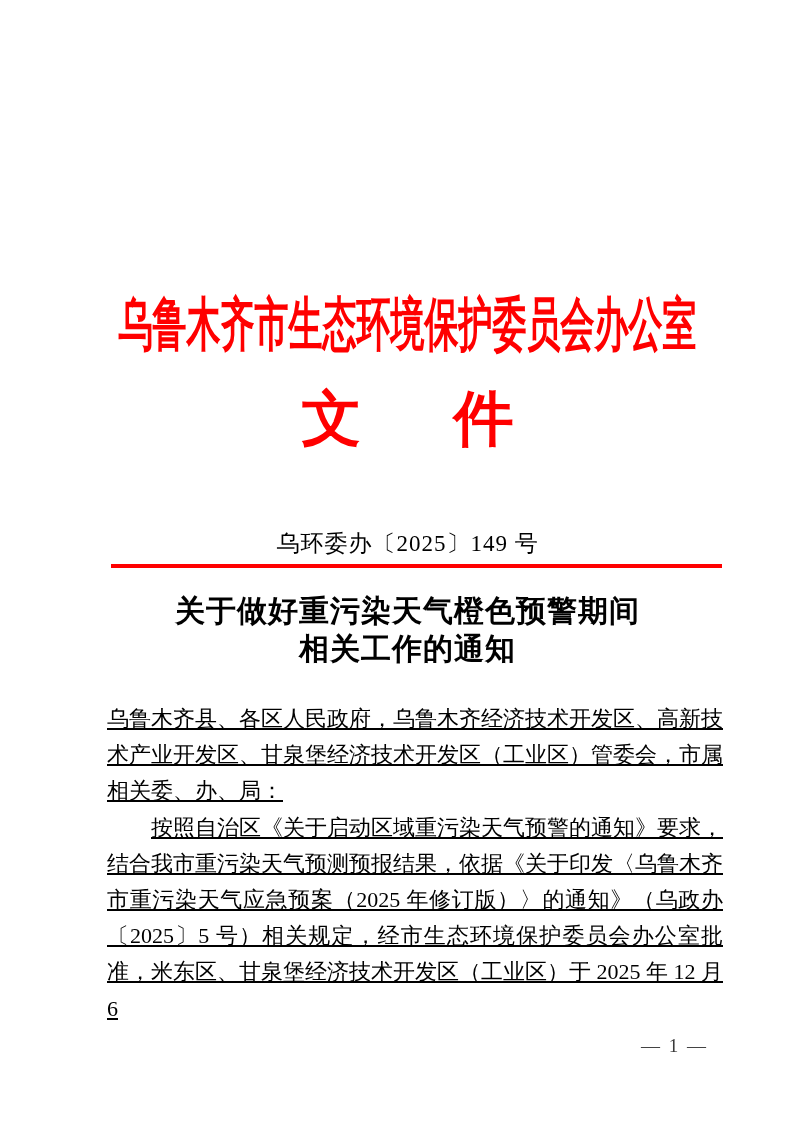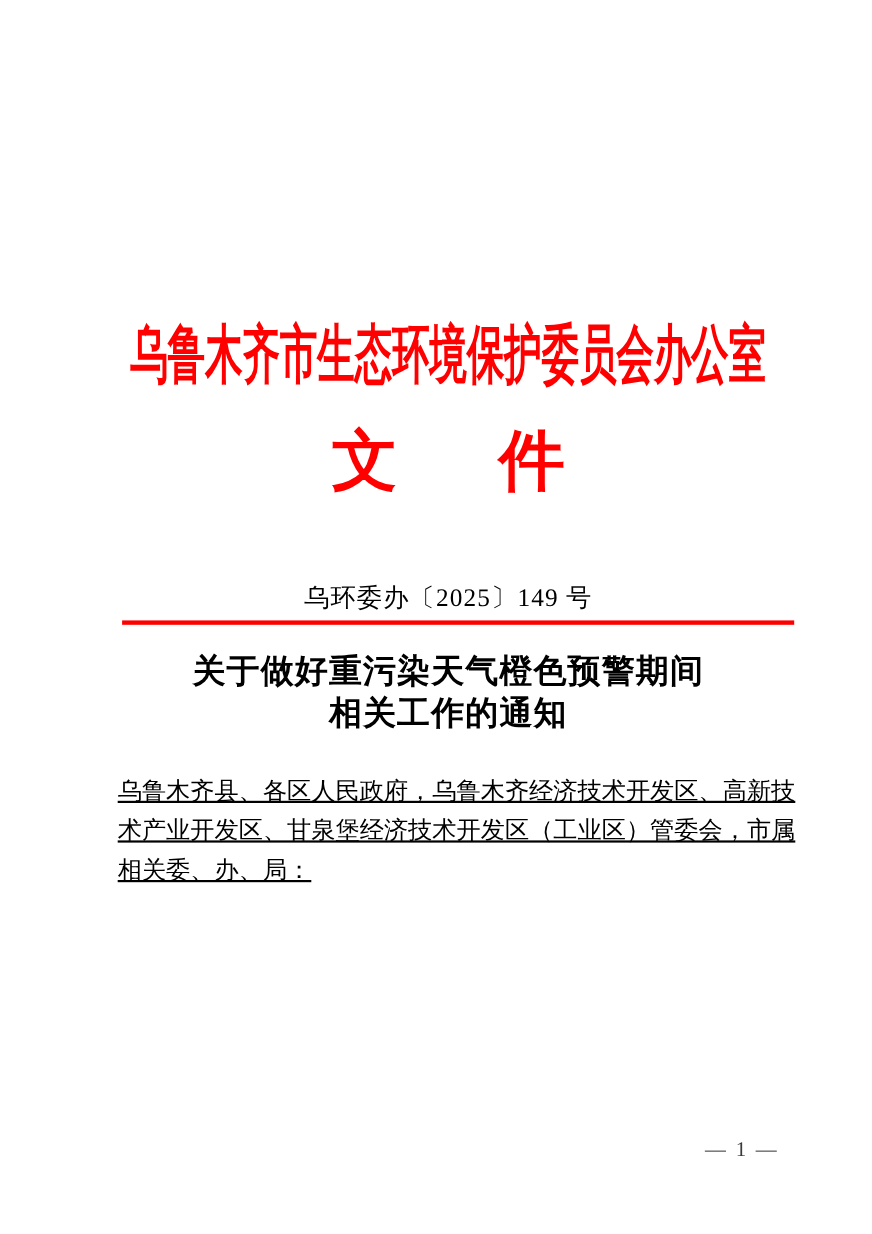--- a/index.html
+++ b/index.html
@@ -128,17 +128,18 @@
 
   <div class="red-rule"></div>
 
   <div class="doc-title">
     <div>关于做好重污染天气橙色预警期间</div>
     <div>相关工作的通知</div>
   </div>
 
   <div class="body-text">
     <p>乌鲁木齐县、各区人民政府，乌鲁木齐经济技术开发区、高新技术产业开发区、甘泉堡经济技术开发区（工业区）管委会，市属相关委、办、局：</p>
+    <p class="indented">按照自治区《关于启动区域重污染天气预警的通知》要求，结合我市重污染天气预测预报结果，依据《关于印发〈乌鲁木齐市重污染天气应急预案（2025 年修订版）〉的通知》（乌政办〔2025〕5 号）相关规定，经市生态环境保护委员会办公室批准，米东区、甘泉堡经济技术开发区（工业区）于 2025 年 12 月 6</p>
   </div>
 
   <div class="page-number">— 1 —</div>
 
 </div>
 
 </body></html>

